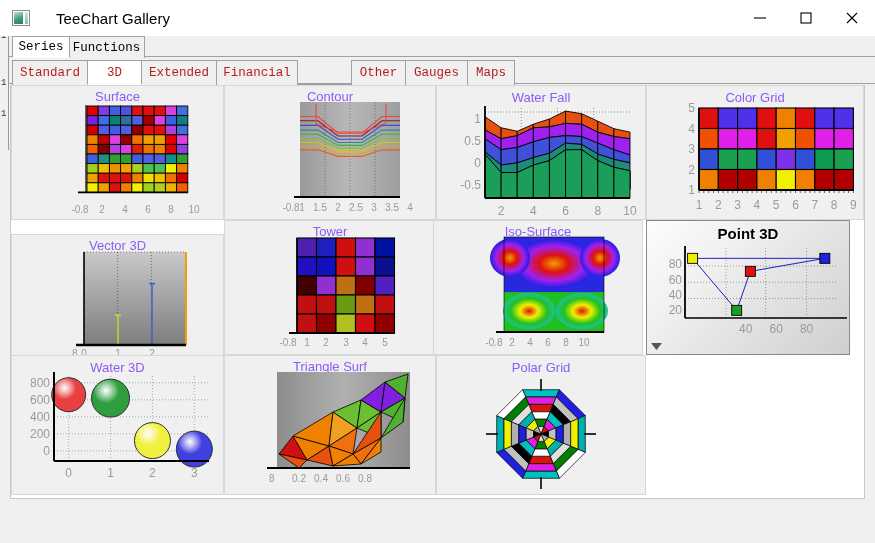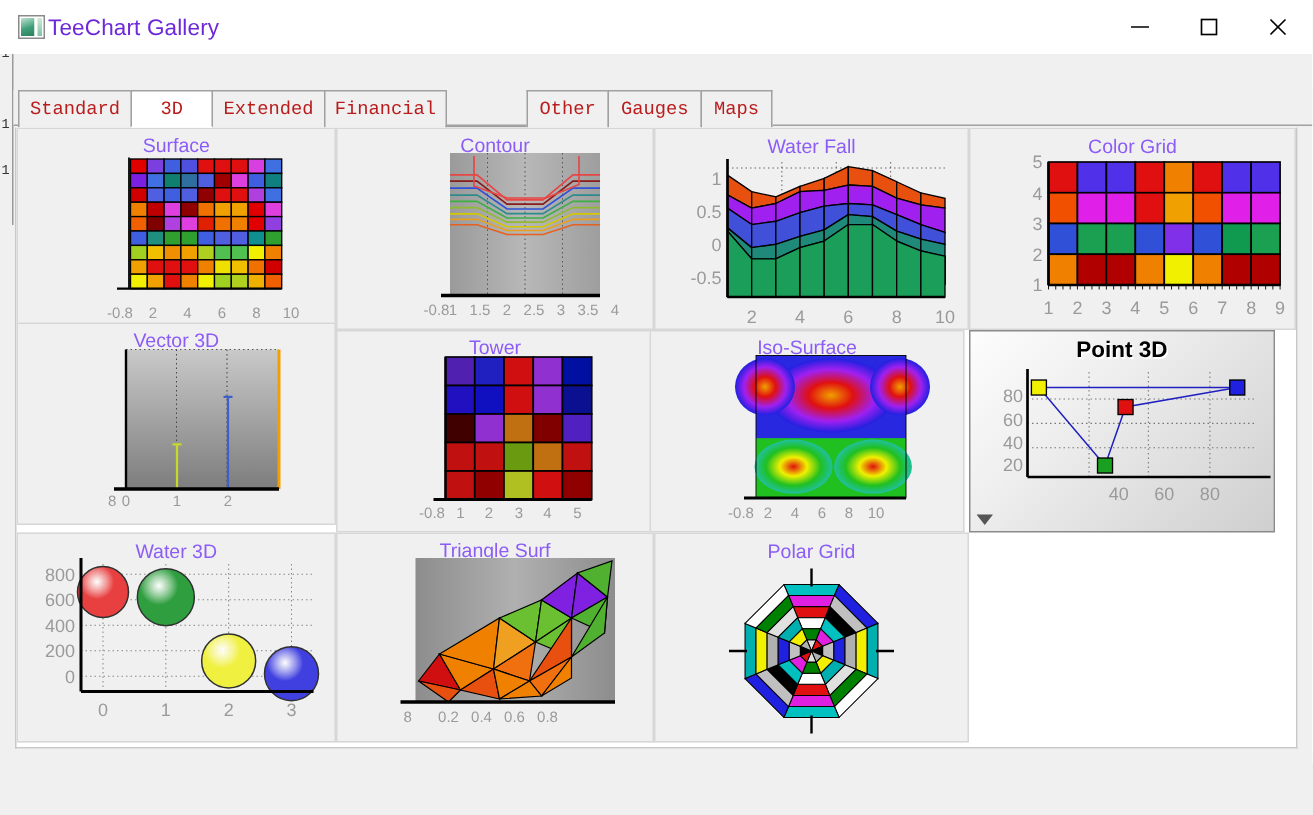--- a/index.html
+++ b/index.html
@@ -34,21 +34,21 @@
   }
   .title-icon {
     margin-left: 12px; width: 18px; height: 16px;
     border: 1px solid #8a8a8a; background: #ffffff;
     display: flex; align-items: stretch; padding: 1px;
   }
   .title-icon .ti-a { flex: 2.1; background: linear-gradient(160deg,#bfe3d2 0%, #3f9f78 55%, #2d7d5d 100%); }
   .title-icon .ti-b { flex: 0.35; background: #ffffff; }
   .title-icon .ti-c { flex: 0.8; background: linear-gradient(180deg,#cfead8,#7fc4a4); }
   .title-text {
-    margin-left: 2px; font-size: 15px; color: #6d28d9; letter-spacing: .1px;
+    margin-left: 26px; font-size: 15px; color: #000000; letter-spacing: .1px;
   }
   .win-btns { position: absolute; right: 0; top: 0; display: flex; height: 36px; }
   .win-btn {
     width: 46px; height: 36px; display: flex; align-items: center; justify-content: center;
     background: #ffffff;
   }
   .win-btn svg { display:block; }
   
   .tabstrip-outer {
     position: absolute; left: 9px; top: 36px; width: 866px; height: 21px;
@@ -150,20 +150,24 @@
       </div>
       <div class="win-btn">
         <svg width="16" height="16" viewBox="0 0 16 16">
             <line x1="3" y1="3" x2="13" y2="13" stroke="#000" stroke-width="1.1"></line>
             <line x1="13" y1="3" x2="3" y2="13" stroke="#000" stroke-width="1.1"></line>
           </svg>
       </div>
     </div>
   </div>
 
+  <div class="tabstrip-outer" id="outer-tabs">
+      <div class="tab-o active" style="left: 3px; width: 58px;">Series</div>
+      <div class="tab-o" style="left: 59px; width: 77px;">Functions</div>
+    </div>
 
   <div class="tabstrip-inner" id="inner-tabs">
       <div class="tab-i" style="left: 3px; width: 76px;">Standard</div>
       <div class="tab-i active" style="left: 78px; width: 55px;">3D</div>
       <div class="tab-i" style="left: 132px; width: 76px;">Extended</div>
       <div class="tab-i" style="left: 207px; width: 82px;">Financial</div>
       <div class="tab-i" style="left: 288px; width: 55px; margin-top: 24px;">Stats</div>
       <div class="tab-i" style="left: 342px; width: 55px;">Other</div>
       <div class="tab-i" style="left: 396px; width: 63px;">Gauges</div>
       <div class="tab-i" style="left: 458px; width: 48px;">Maps</div>
@@ -415,21 +419,21 @@
             <line x1="172.625" y1="104" x2="172.625" y2="107" stroke="#000" stroke-width="0.6"></line>
             <line x1="177.45" y1="104" x2="177.45" y2="107" stroke="#000" stroke-width="0.6"></line>
             <line x1="182.275" y1="104" x2="182.275" y2="107" stroke="#000" stroke-width="0.6"></line>
             <line x1="187.1" y1="104" x2="187.1" y2="107" stroke="#000" stroke-width="0.6"></line>
             <line x1="191.925" y1="104" x2="191.925" y2="107" stroke="#000" stroke-width="0.6"></line>
             <line x1="196.75" y1="104" x2="196.75" y2="107" stroke="#000" stroke-width="0.6"></line>
             <line x1="201.57500000000002" y1="104" x2="201.57500000000002" y2="107" stroke="#000" stroke-width="0.6"></line>
             <line x1="206.4" y1="104" x2="206.4" y2="107" stroke="#000" stroke-width="0.6"></line>
           </svg><div class="axlbl big" style="left: 52px; top: 112px; transform: translateX(-50%);">1</div><div class="axlbl big" style="left: 71.3px; top: 112px; transform: translateX(-50%);">2</div><div class="axlbl big" style="left: 90.6px; top: 112px; transform: translateX(-50%);">3</div><div class="axlbl big" style="left: 109.9px; top: 112px; transform: translateX(-50%);">4</div><div class="axlbl big" style="left: 129.2px; top: 112px; transform: translateX(-50%);">5</div><div class="axlbl big" style="left: 148.5px; top: 112px; transform: translateX(-50%);">6</div><div class="axlbl big" style="left: 167.8px; top: 112px; transform: translateX(-50%);">7</div><div class="axlbl big" style="left: 187.1px; top: 112px; transform: translateX(-50%);">8</div><div class="axlbl big" style="left: 206.4px; top: 112px; transform: translateX(-50%);">9</div><div class="axlbl big" style="left: 48px; top: 22px; transform: translate(-100%, -50%);">5</div><div class="axlbl big" style="left: 48px; top: 42.5px; transform: translate(-100%, -50%);">4</div><div class="axlbl big" style="left: 48px; top: 63px; transform: translate(-100%, -50%);">3</div><div class="axlbl big" style="left: 48px; top: 83.5px; transform: translate(-100%, -50%);">2</div><div class="axlbl big" style="left: 48px; top: 104px; transform: translate(-100%, -50%);">1</div></div>
       </div>
-      <div class="cell" style="left: 0px; top: 130px; width: 213px; height: 135px;">
+      <div class="cell" style="left: 0px; top: 149px; width: 213px; height: 135px;">
         <div class="cell-title clipped">Vector 3D</div>
         <div class="plot" style="left: 0px; top: 0px; width: 100%; height: 100%;"><svg width="213" height="135" viewBox="0 0 213 135">
             <defs>
               <linearGradient id="vg" x1="0" y1="0" x2="0" y2="1">
                 <stop offset="0" stop-color="#c9c9c9"></stop>
                 <stop offset="1" stop-color="#7d7d7d"></stop>
               </linearGradient>
             </defs>
             <rect x="72" y="17" width="102" height="93" fill="url(#vg)"></rect>
             <line x1="105.66" y1="17" x2="105.66" y2="110" stroke="#444" stroke-width="0.7" stroke-dasharray="1,2"></line>

